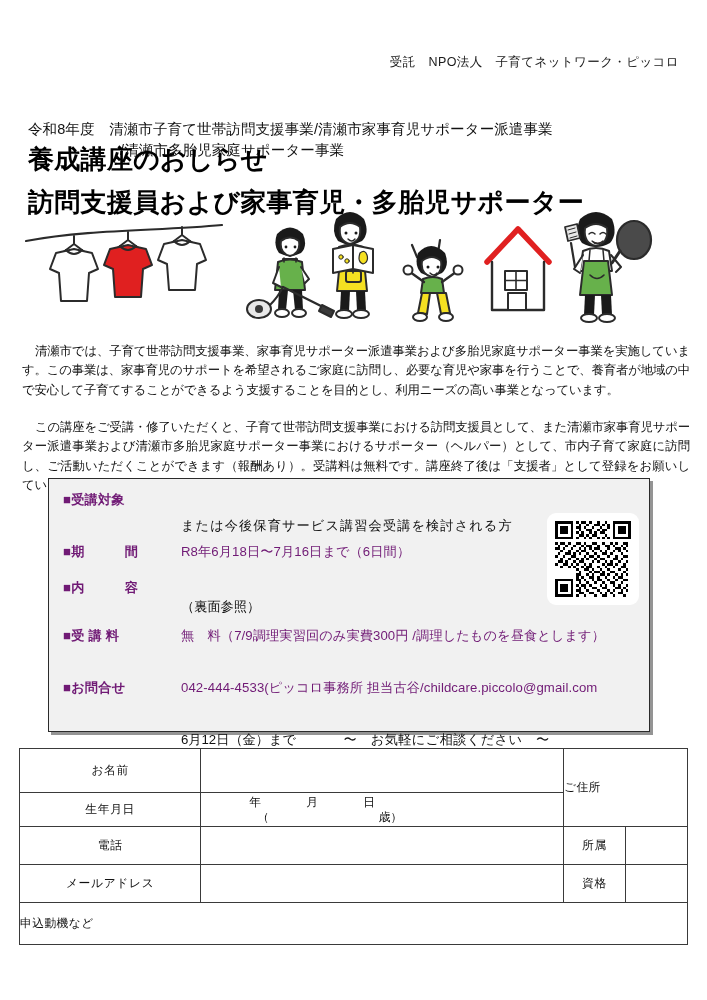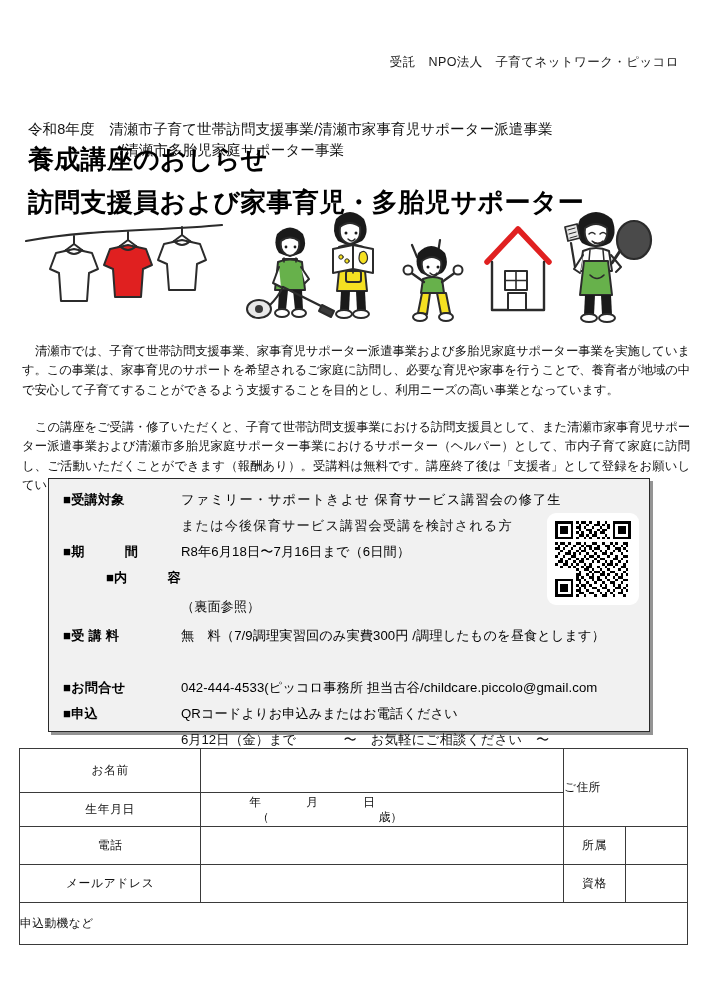--- a/index.html
+++ b/index.html
@@ -95,21 +95,21 @@
     z-index: 3;
   }
 
   .inforow {
     position: absolute;
     left: 14px;
     display: flex;
     align-items: flex-start;
     font-size: 13.2px;
     letter-spacing: 0.1px;
-    color: #000000;
+    color: #701a75;
     white-space: nowrap;
   }
   .inforow .label {
     width: 118px;
     flex: 0 0 118px;
     font-weight: bold;
     letter-spacing: 0.2px;
   }
   .inforow .value { letter-spacing: 0.1px; }
   .inforow .value.sp { letter-spacing: 1.1px; }
@@ -118,21 +118,21 @@
     left: 132px;
     font-size: 13.2px;
     color: #111;
     white-space: nowrap;
   }
   .cont.sp { letter-spacing: 1.1px; }
 
   .r1  { top: 12px; }
   .r1b { top: 38px; }
   .r2  { top: 64px; }
-  .r3  { top: 90px; text-align: right; }
+  .r3  { top: 100px; }
   .r3b { top: 108px; margin-top: 11px; }
   .r4  { top: 148px; }
   .r5  { top: 174px; }
   .r6  { top: 200px; }
   .r7  { top: 226px; }
   .r7b { top: 252px; }
 
   .tilde-note { margin-left: 44px; letter-spacing: 0.4px; }
 
   
@@ -353,21 +353,20 @@
     </svg>
   </div>
 
   <p class="para p1"><span class="ind"></span><span>清瀬市では、子育て世帯訪問支援事業、家事育児サポーター派遣事業および多胎児家庭サポーター事業を実施しています。この事業は、家事育児のサポートを希望されるご家庭に訪問し、必要な育児や家事を行うことで、養育者が地域の中で安心して子育てすることができるよう支援することを目的とし、利用ニーズの高い事業となっています。</span></p>
   <p class="para p2"><span class="ind"></span><span>この講座をご受講・修了いただくと、子育て世帯訪問支援事業における訪問支援員として、また清瀬市家事育児サポーター派遣事業および清瀬市多胎児家庭サポーター事業におけるサポーター（ヘルパー）として、市内子育て家庭に訪問し、ご活動いただくことができます（報酬あり）。受講料は無料です。講座終了後は「支援者」として登録をお願いしています。皆様のご経験を地域の子育て支援のために活かし、ご協力くださいますようお願いします。</span></p>
 
   <div class="infobox">
 
     <div class="inforow r1">
       <span class="label">■受講対象</span>
-      <span class="value sp">ファミリー・サポートきよせ 保育サービス講習会の修了生</span>
     </div>
     <div class="cont r1b sp">または今後保育サービス講習会受講を検討される方</div>
 
     <div class="inforow r2">
       <span class="label">■期　　　間</span>
       <span class="value">R8年6月18日〜7月16日まで（6日間）</span>
     </div>
 
     <div class="inforow r3">
       <span class="label">■内　　　容</span>
@@ -378,24 +377,20 @@
       <span class="label">■受 講 料</span>
       <span class="value">無　料（7/9調理実習回のみ実費300円 /調理したものを昼食とします）</span>
     </div>
 
 
     <div class="inforow r6">
       <span class="label">■お問合せ</span>
       <span class="value">042-444-4533(ピッコロ事務所 担当古谷/childcare.piccolo@gmail.com</span>
     </div>
 
-    <div class="inforow r7">
-      <span class="label">■申込</span>
-      <span class="value">QRコードよりお申込みまたはお電話ください</span>
-    </div>
     <div class="cont r7b">
       <span>6月12日（金）まで</span>
       <span class="tilde-note">〜　お気軽にご相談ください　〜</span>
     </div>
 
     <div class="qr-wrap">
       <svg width="76" height="76" viewBox="0 0 29 29" shape-rendering="crispEdges">
         <rect width="29" height="29" fill="#ffffff"></rect>
         <g fill="#000000">
           <path d="M0 0h7v7h-7z M1 1h5v5h-5z" fill-rule="evenodd"></path>

